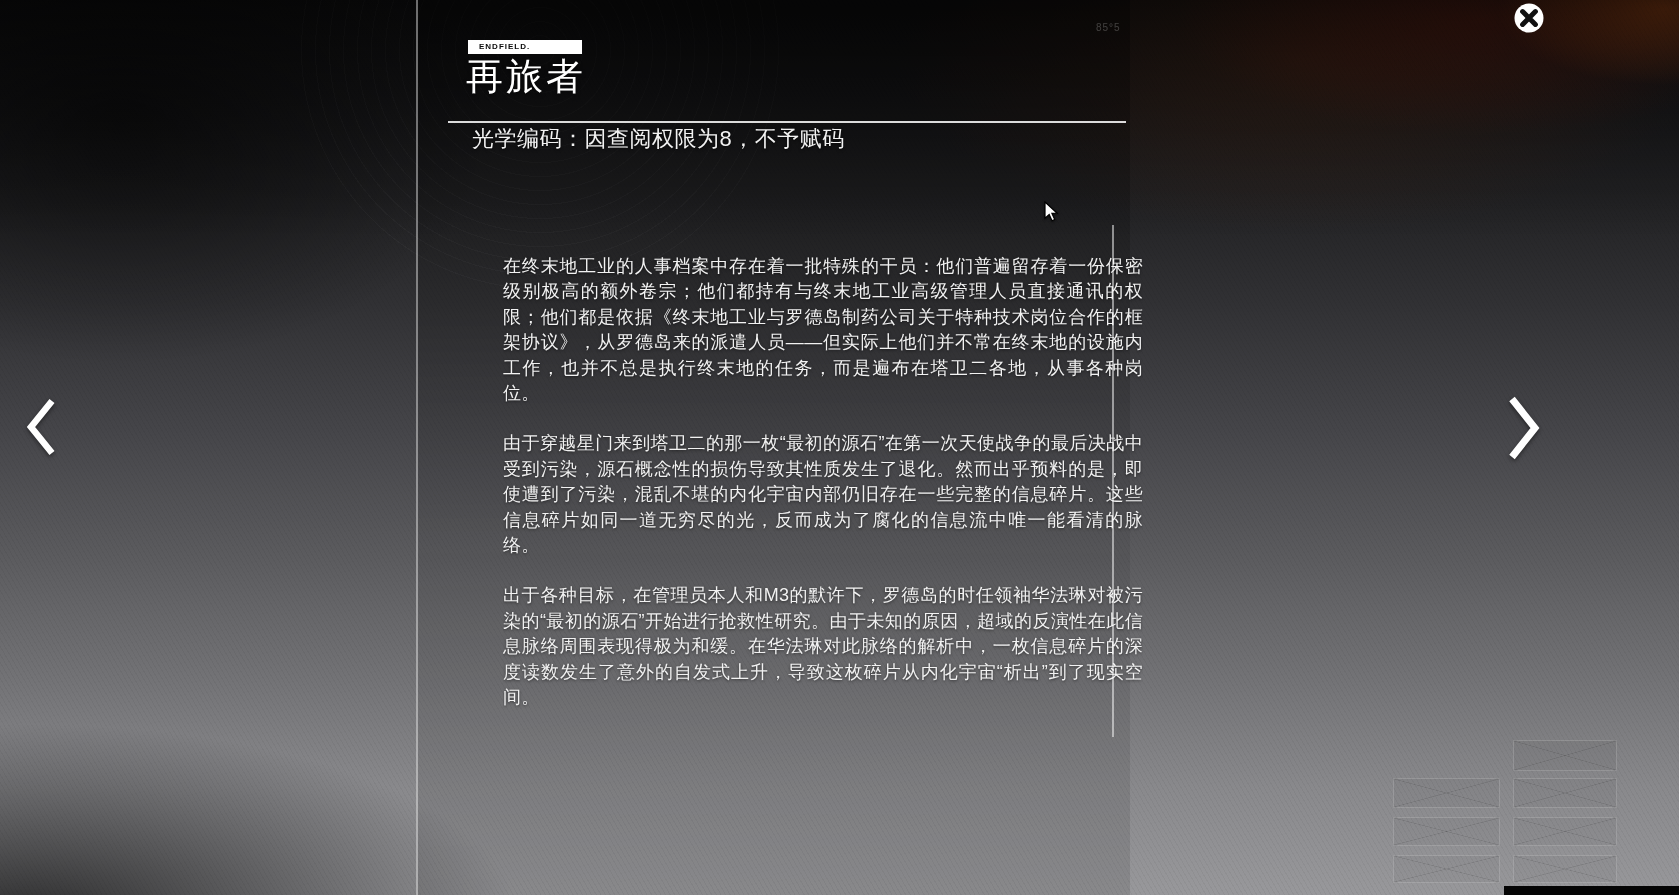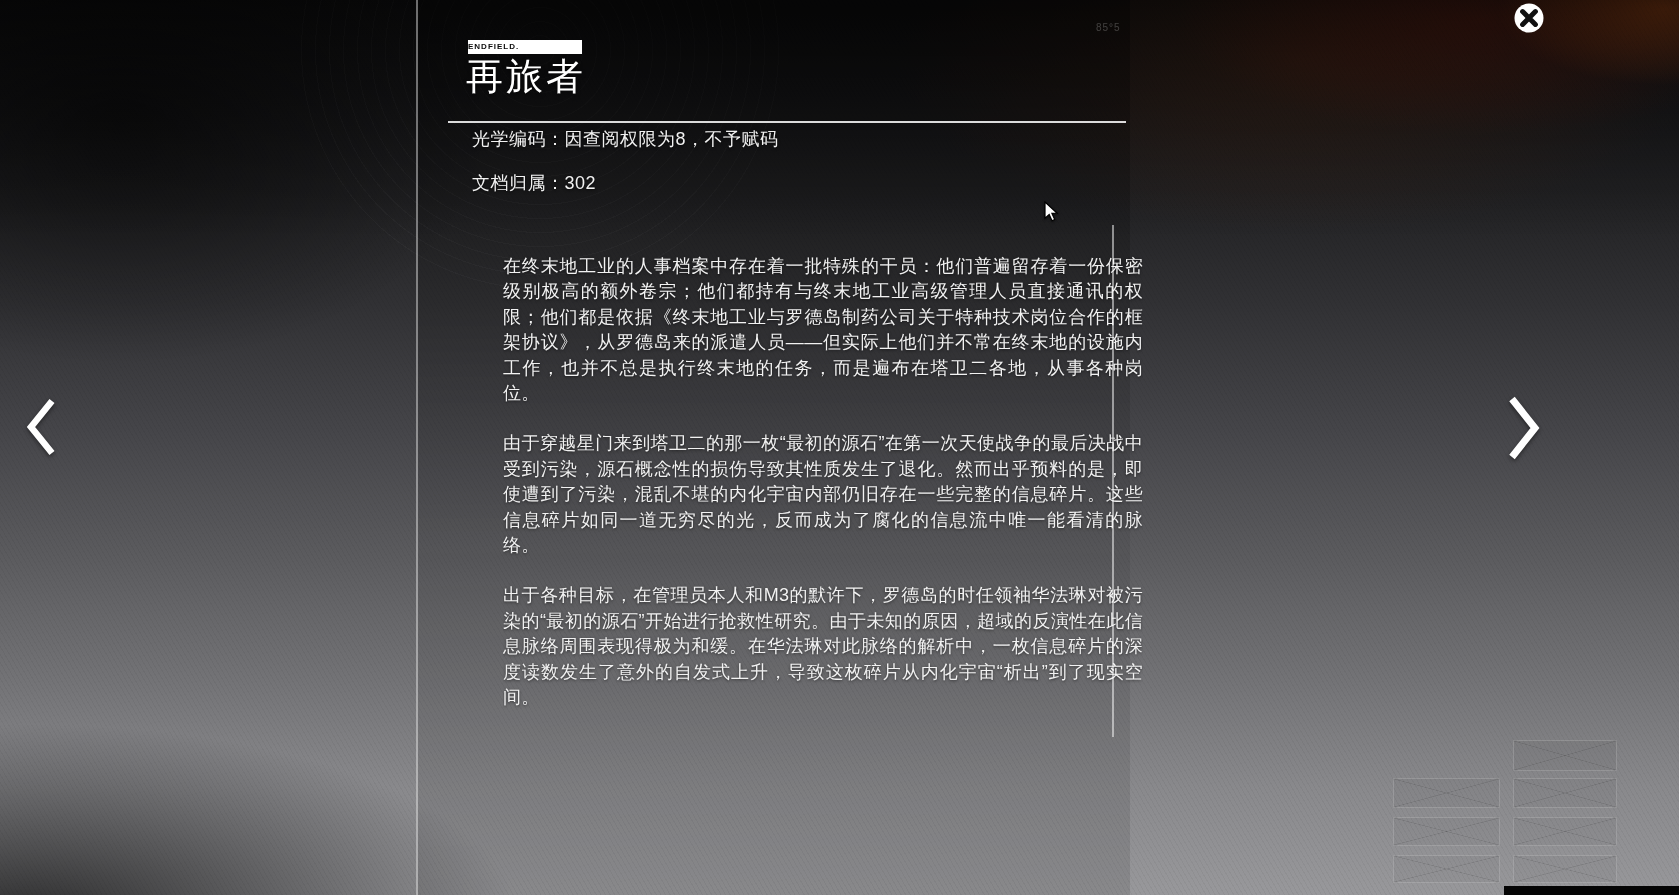--- a/index.html
+++ b/index.html
@@ -38,33 +38,33 @@
   
   .panel {
     position:absolute; left:416px; top:0; width:714px; height:895px;
     border-left:2px solid rgba(255,255,255,0.42);
     background:linear-gradient(180deg, rgba(0,0,0,0.30) 0%, rgba(0,0,0,0.14) 30%,
                                rgba(0,0,0,0.06) 60%, rgba(0,0,0,0.10) 100%);
   }
   .brand-badge {
     position:absolute; left:50px; top:40px; width:114px; height:14px;
     background:#fff; color:#0a0a0a; font-size:8px; font-weight:bold;
-    letter-spacing:1px; line-height:14px; padding-left:0;
+    letter-spacing:1px; line-height:14px; padding-left:11px;
   }
   .page-title {
     position:absolute; left:48px; top:52px; color:#fff;
     font-size:37px; font-weight:normal; letter-spacing:3px;
     text-shadow:0 2px 4px rgba(0,0,0,0.6);
   }
   .divider {
     position:absolute; left:30px; top:121px; width:678px; height:2px;
     background:rgba(255,255,255,0.85);
   }
   .meta { position:absolute; left:54px; top:126px; width:640px;
-    color:#f2f2f2; font-size:18px; text-shadow:0 1px 3px rgba(0,0,0,0.65); }
+    color:#f2f2f2; font-size:22px; text-shadow:0 1px 3px rgba(0,0,0,0.65); }
   .meta .meta-line { margin-bottom:18px; line-height:26px; letter-spacing:0.5px; }
 
   .doc-body {
     position:absolute; left:54px; top:254px; width:640px; height:560px;
     color:#f2f2f2; font-size:18px; line-height:25.4px; letter-spacing:0.3px;
     text-shadow:0 1px 3px rgba(0,0,0,0.55); overflow:hidden; text-align:justify;margin-left:31px;
   }
   .doc-body p { margin:0 0 25px 0; }
 
   .scrollbar {
@@ -110,21 +110,20 @@
 
   <div class="panel">
     <div class="brand-badge">
       <span>ENDFIELD.</span>
     </div>
     <h1 class="page-title">再旅者</h1>
     <div class="divider"></div>
 
     <div class="meta">
       <div class="meta-line">光学编码：因查阅权限为8，不予赋码</div>
-      <div class="meta-line">文档归属：302</div>
     </div>
 
     <div class="doc-body">
       <p>在终末地工业的人事档案中存在着一批特殊的干员：他们普遍留存着一份保密级别极高的额外卷宗；他们都持有与终末地工业高级管理人员直接通讯的权限；他们都是依据《终末地工业与罗德岛制药公司关于特种技术岗位合作的框架协议》，从罗德岛来的派遣人员——但实际上他们并不常在终末地的设施内工作，也并不总是执行终末地的任务，而是遍布在塔卫二各地，从事各种岗位。</p>
       <p>由于穿越星门来到塔卫二的那一枚“最初的源石”在第一次天使战争的最后决战中受到污染，源石概念性的损伤导致其性质发生了退化。然而出乎预料的是，即使遭到了污染，混乱不堪的内化宇宙内部仍旧存在一些完整的信息碎片。这些信息碎片如同一道无穷尽的光，反而成为了腐化的信息流中唯一能看清的脉络。</p>
       <p>出于各种目标，在管理员本人和M3的默许下，罗德岛的时任领袖华法琳对被污染的“最初的源石”开始进行抢救性研究。由于未知的原因，超域的反演性在此信息脉络周围表现得极为和缓。在华法琳对此脉络的解析中，一枚信息碎片的深度读数发生了意外的自发式上升，导致这枚碎片从内化宇宙“析出”到了现实空间。</p>
     </div>
 
     <div class="scrollbar"></div>
   </div>

